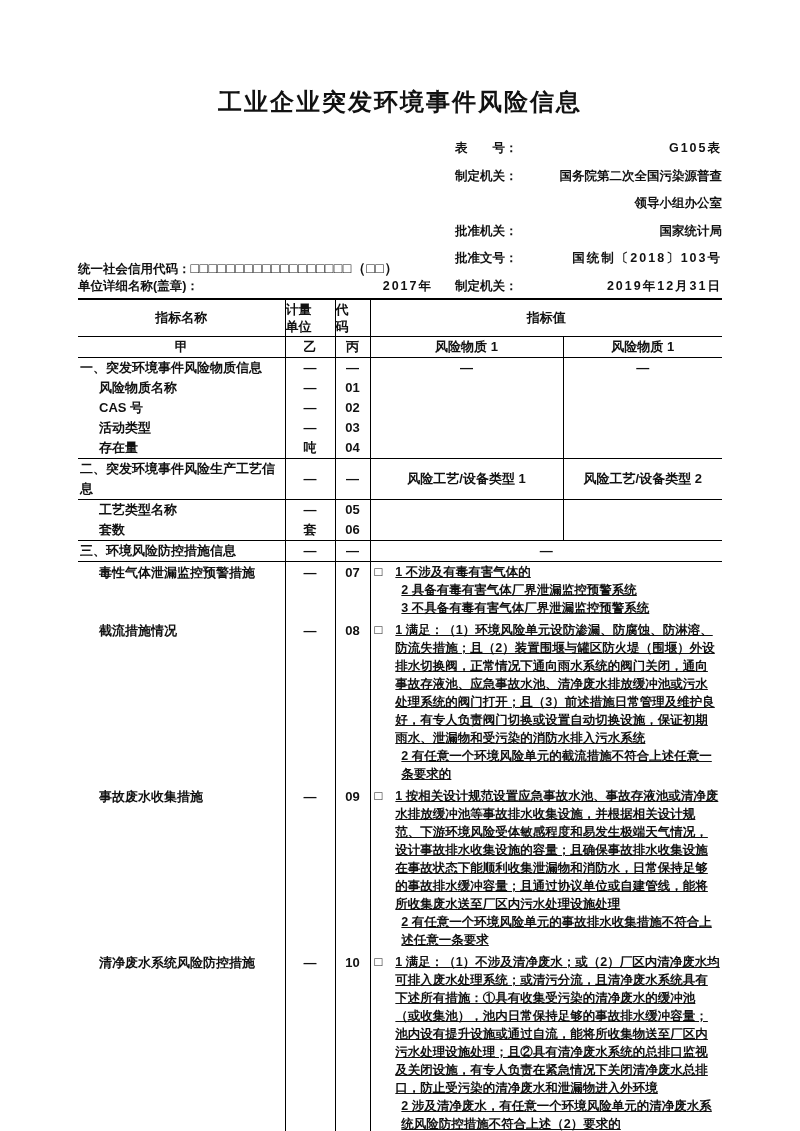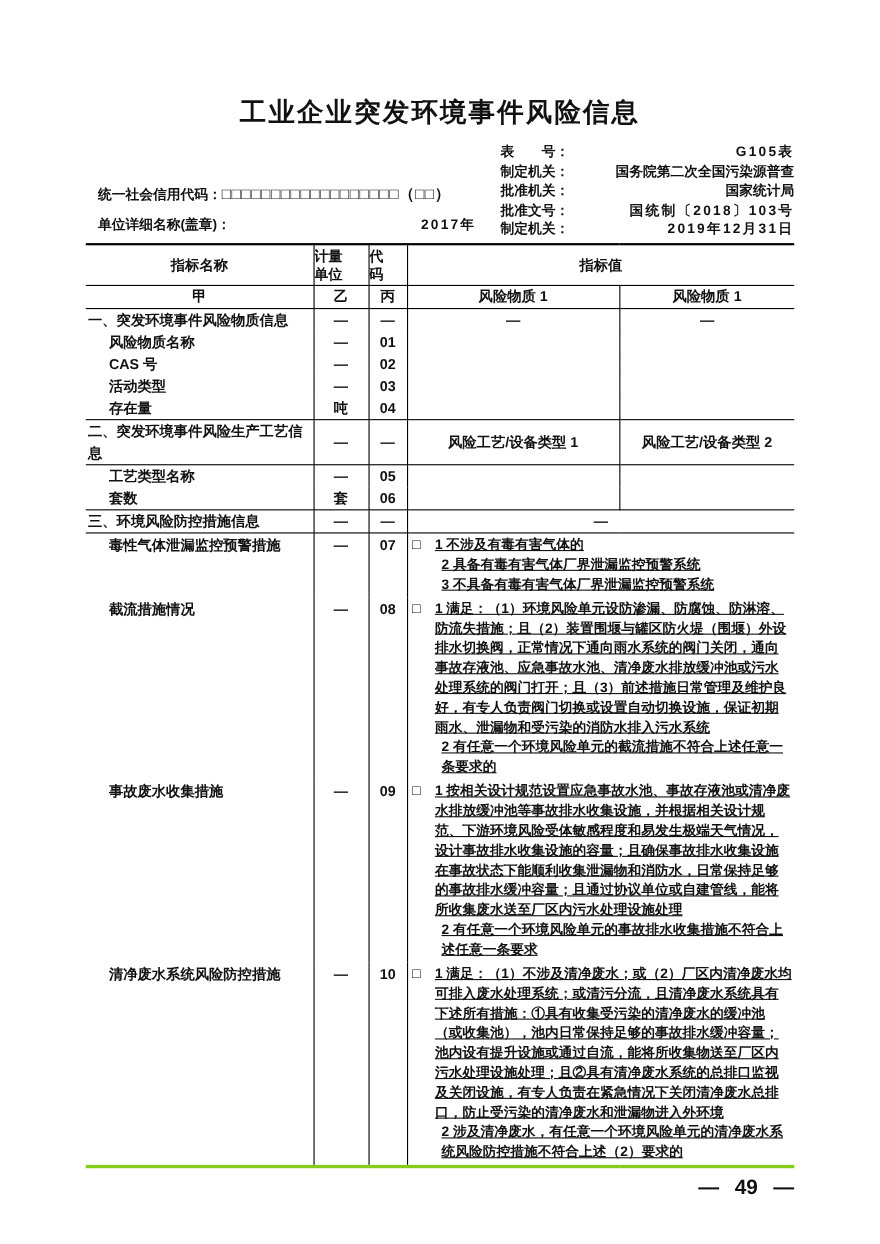--- a/index.html
+++ b/index.html
@@ -29,29 +29,30 @@
     width: 644px;
     margin: 0 auto;
     display: flex;
     align-items: flex-end;
     font-size: 12.5px;
     font-weight: 600;
     padding-bottom: 2px;
   }
   .meta-left { width: 377px; }
   .meta-right { width: 267px; }
-  .mlrow { line-height: 27px; white-space: nowrap; margin-left: 11px; }
+  .mlrow { line-height: 17px; white-space: nowrap; }
   .mlrow .boxes { font-size: 14px; letter-spacing: 0.5px; }
   .unit-row { display: flex; justify-content: space-between; }
   .unit-row .year { padding-right: 22px; }
   .mrow {
     display: flex;
     justify-content: space-between;
     line-height: 17.5px;
     white-space: nowrap;
+    margin-top: 10px;
   }
   .spaced { letter-spacing: 2px; }
   
   table.form {
     width: 644px;
     margin: 1px auto;
     border-collapse: collapse;
     table-layout: fixed;
     border-top: 2px solid #000;
     border-bottom: 3px solid #84cc16;
@@ -122,20 +123,24 @@
     <div class="meta-right">
       <div class="mrow">
           <span>表　　号：</span>
           <span class="spaced">G105表</span>
         </div>
       <div class="mrow">
           <span>制定机关：</span>
           <span>国务院第二次全国污染源普查</span>
         </div>
       <div class="mrow">
+          <span></span>
+          <span>领导小组办公室</span>
+        </div>
+      <div class="mrow">
           <span>批准机关：</span>
           <span>国家统计局</span>
         </div>
       <div class="mrow">
           <span>批准文号：</span>
           <span class="spaced">国统制〔2018〕103号</span>
         </div>
       <div class="mrow">
           <span>制定机关：</span>
           <span class="spaced">2019年12月31日</span>

